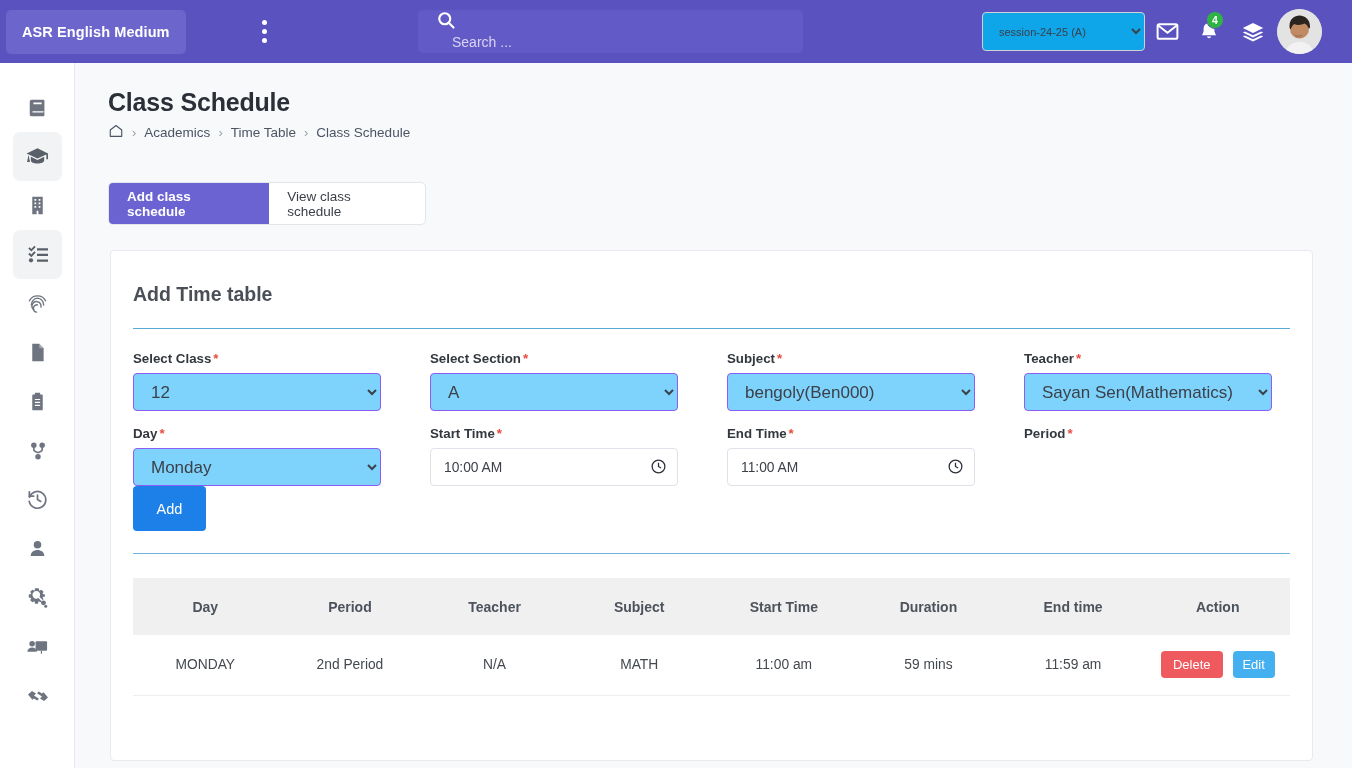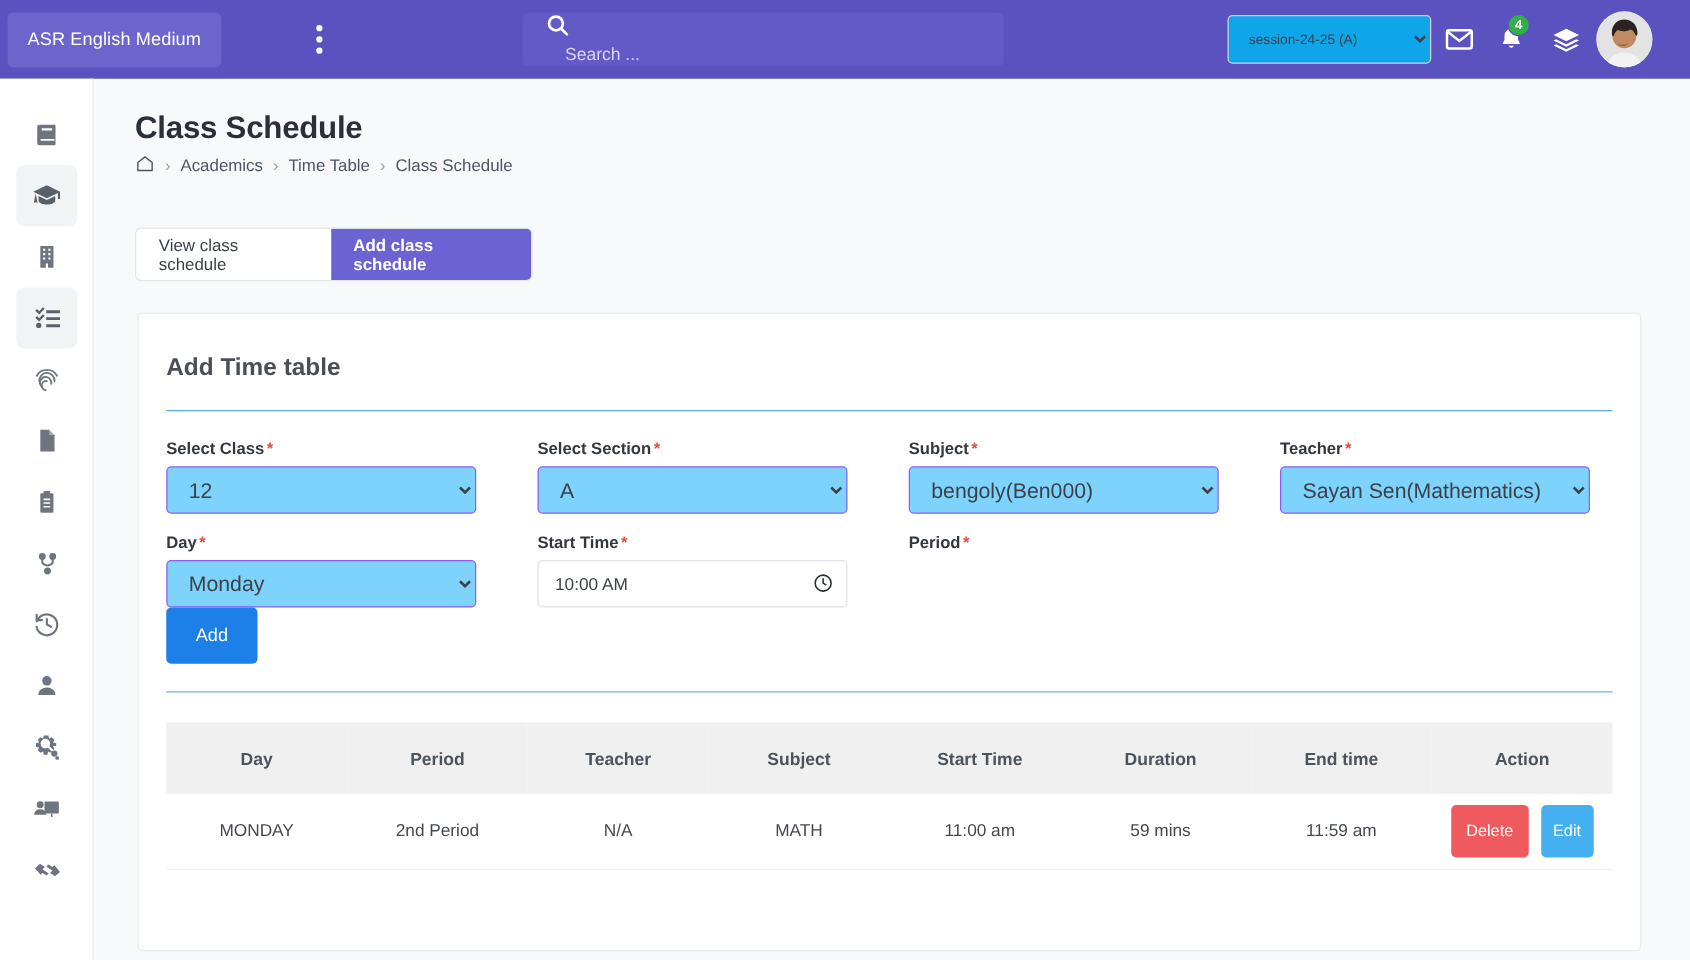--- a/index.html
+++ b/index.html
@@ -11,21 +11,21 @@
 
   
   #topbar {
     position: absolute; top: 0; left: 0; width: 1352px; height: 63px;
     background: #5a53bf; display: flex; align-items: center;
   }
   #brand {
     margin-left: 6px; height: 44px; padding: 0 16px;
     background: #6c65cc; border-radius: 5px;
     display: flex; align-items: center; justify-content: center;
-    color: #ffffff; font-size: 14.5px; font-weight: 400; white-space: nowrap;
+    color: #ffffff; font-size: 14.5px; font-weight: 700; white-space: nowrap;
     letter-spacing: .1px;
   }
   #kebab {
     margin-left: 62px; width: 34px; height: 40px;
     display: flex; flex-direction: column; align-items: center;
     justify-content: center; gap: 4px; cursor: pointer;
   }
   #kebab i { width: 5px; height: 5px; border-radius: 50%; background: #fff; display:block; }
 
   #searchwrap {
@@ -150,21 +150,21 @@
   thead th {
     background: #f0f0f1; color: #4d535c; font-size: 14px; font-weight: 700;
     height: 57px; text-align: center;
   }
   tbody td {
     height: 60px; text-align: center; font-size: 13.8px; color: #44494f;
     border-bottom: 1px solid #eceef1;
   }
   .btn-del, .btn-edit {
     border: 0; border-radius: 4px; color: #fff; font-family: inherit;
-    font-size: 13px; cursor: pointer; height: 42px;
+    font-size: 13px; cursor: pointer; height: 27px;
   }
   .btn-del { background: #ef5a5f; width: 62px; margin-right: 6px; }
   .btn-edit { background: #44b0f0; width: 42px; }
 </style>
 </head>
 <body>
 
 <div id="topbar">
   <div id="brand">ASR English Medium</div>
 
@@ -325,22 +325,22 @@
     </span>
     <span class="sep">›</span>
     <a>Academics</a>
     <span class="sep">›</span>
     <a>Time Table</a>
     <span class="sep">›</span>
     <a>Class Schedule</a>
   </div>
 
   <div id="tabs">
+    <div class="tab active">Add class schedule</div>
     <div class="tab">View class schedule</div>
-    <div class="tab active">Add class schedule</div>
   </div>
 
   <div id="card">
     <div id="card-title">Add Time table</div>
     <div class="rule"></div>
 
     <div class="form-grid">
       <div class="field">
         <div class="flabel">
           <span>Select Class</span><span class="req">*</span>
@@ -393,20 +393,34 @@
           <input type="text" value="10:00 AM" style="">
           <span class="clock-btn">
             <svg width="17" height="17" viewBox="0 0 24 24" fill="none" stroke="#2b2f38" stroke-width="1.8">
               <circle cx="12" cy="12" r="9"></circle>
                 <path d="M12 6.6V12l3.6 2.2"></path>
             </svg>
           </span>
         </div>
       </div>
 
+      <div class="field">
+        <div class="flabel">
+          <span>End Time</span><span class="req">*</span>
+        </div>
+        <div class="timewrap">
+          <input type="text" value="11:00 AM" style="">
+          <span class="clock-btn">
+            <svg width="17" height="17" viewBox="0 0 24 24" fill="none" stroke="#2b2f38" stroke-width="1.8">
+              <circle cx="12" cy="12" r="9"></circle>
+                <path d="M12 6.6V12l3.6 2.2"></path>
+            </svg>
+          </span>
+        </div>
+      </div>
 
       <div class="field">
         <div class="flabel">
           <span>Period</span><span class="req">*</span>
         </div>
       </div>
     </div>
 
     <button id="add-btn">Add</button>
 

